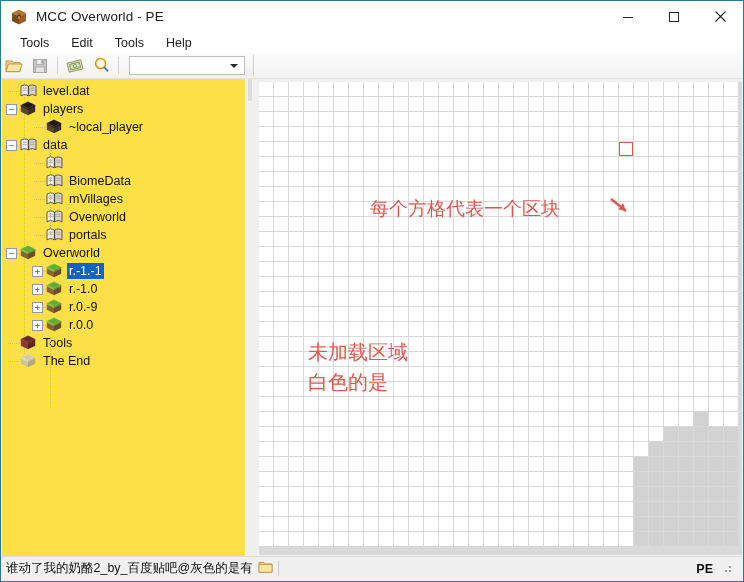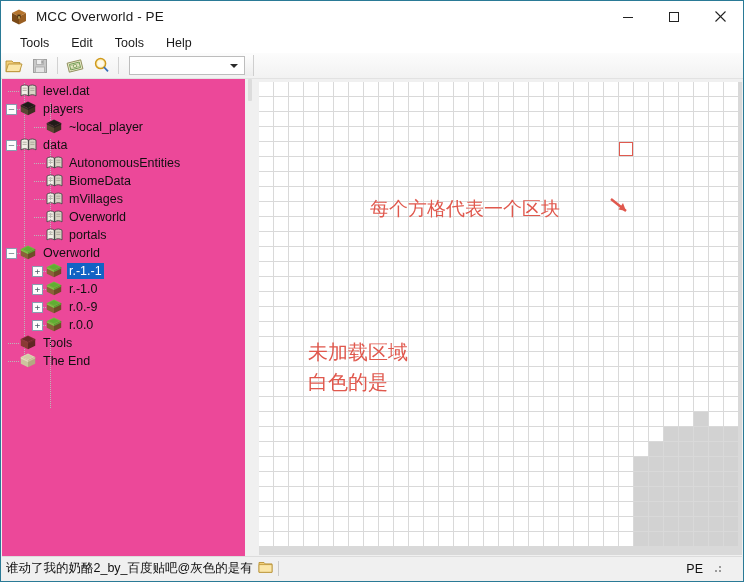--- a/index.html
+++ b/index.html
@@ -45,21 +45,21 @@
     margin-left:6px;width:116px;height:19px;background:#fff;border:1px solid #bdbdbd;
     display:flex;align-items:center;box-sizing:border-box;position:relative;
   }
   .combo .arrow{position:absolute;right:6px;top:7px;width:0;height:0;
     border-left:4px solid transparent;border-right:4px solid transparent;border-top:4px solid #2a2a2a;}
   .combo-tail{width:9px;height:21px;background:linear-gradient(#fdfdfd,#ededed);border-right:1px solid #cfcfcf;margin-left:-1px;}
 
   
   .treepanel{
     position:absolute;left:1px;top:78px;width:243px;height:479px;
-    background:#ec4899;overflow:hidden;
+    background:#fde047;overflow:hidden;
   }
   .tnode{position:absolute;height:20px;display:flex;align-items:center;white-space:nowrap;}
   .tlabel{font-size:12.5px;color:#101010;padding:0 2px;line-height:16px;}
   .tlabel.sel{background:#1263c4;color:#ffffff;}
   .expander{
     width:9px;height:9px;border:1px solid #8a9bb0;background:#fdfdfd;
     position:absolute;display:flex;align-items:center;justify-content:center;
     font-size:9px;line-height:7px;color:#4a5a6a;font-family:"DejaVu Sans Mono",monospace;
   }
   .dotline{position:absolute;background-image:repeating-linear-gradient(to bottom,#b9b9b9 0 1px,transparent 1px 2px);width:1px;}
@@ -86,21 +86,21 @@
   .arrowsvg{position:absolute;left:352px;top:118px;}
 
   
   .statusbar{
     position:absolute;left:1px;bottom:1px;width:740px;height:23px;
     background:#f0f0f0;border-top:1px solid #dcdcdc;display:flex;align-items:center;
   }
   .status-left{display:flex;align-items:center;padding-left:4px;}
   .status-text{font-size:12.5px;color:#101010;}
   .status-sep{width:1px;height:15px;background:#c9c9c9;margin-left:5px;}
-  .status-right{margin-left:auto;display:flex;align-items:center;padding-right:17px;}
+  .status-right{margin-left:auto;display:flex;align-items:center;padding-right:7px;font-weight:bold;}
   .pe{font-size:12.5px;color:#101010;margin-right:8px;}
   .resizer{width:12px;height:12px;position:relative;margin-right:2px;}
   .resizer i{position:absolute;width:2px;height:2px;background:#9a9a9a;}
 </style>
 </head>
 <body>
 
 <div id="app">
 
   <div class="titlebar">
@@ -242,21 +242,20 @@
           <span class="dotrow" style="left:32px;top:10px;width:11px;"></span>
           <span class="cube" style="left:44px;top:2px;"><svg width="17" height="15" viewBox="0 0 17 15">
               <path d="M1 3.2 C3.4 1.6 6 1.6 8.3 3.1 L8.3 12.8 C6 11.3 3.4 11.3 1 12.9 Z" fill="#f2efe6" stroke="#4a4a4a" stroke-width="0.9"></path>
               <path d="M16 3.2 C13.6 1.6 11 1.6 8.7 3.1 L8.7 12.8 C11 11.3 13.6 11.3 16 12.9 Z" fill="#d9d4c5" stroke="#4a4a4a" stroke-width="0.9"></path>
               <line x1="8.5" y1="2.9" x2="8.5" y2="12.9" stroke="#4a4a4a" stroke-width="0.9"></line>
               <line x1="2.6" y1="5.2" x2="6.7" y2="5.2" stroke="#9a958a" stroke-width="0.7"></line>
               <line x1="2.6" y1="7.4" x2="6.7" y2="7.4" stroke="#9a958a" stroke-width="0.7"></line>
               <line x1="10.3" y1="5.2" x2="14.4" y2="5.2" stroke="#9a958a" stroke-width="0.7"></line>
               <line x1="10.3" y1="7.4" x2="14.4" y2="7.4" stroke="#9a958a" stroke-width="0.7"></line>
             </svg></span>
-          <span class="tlabel" style="position:absolute;left:65px;top:2px;">AutonomousEntities</span>
         </div>
         <div class="tnode" style="left: 0px; top: 92px; width: 243px;">
           <span class="dotrow" style="left:32px;top:10px;width:11px;"></span>
           <span class="cube" style="left:44px;top:2px;"><svg width="17" height="15" viewBox="0 0 17 15">
               <path d="M1 3.2 C3.4 1.6 6 1.6 8.3 3.1 L8.3 12.8 C6 11.3 3.4 11.3 1 12.9 Z" fill="#f2efe6" stroke="#4a4a4a" stroke-width="0.9"></path>
               <path d="M16 3.2 C13.6 1.6 11 1.6 8.7 3.1 L8.7 12.8 C11 11.3 13.6 11.3 16 12.9 Z" fill="#d9d4c5" stroke="#4a4a4a" stroke-width="0.9"></path>
               <line x1="8.5" y1="2.9" x2="8.5" y2="12.9" stroke="#4a4a4a" stroke-width="0.9"></line>
               <line x1="2.6" y1="5.2" x2="6.7" y2="5.2" stroke="#9a958a" stroke-width="0.7"></line>
               <line x1="2.6" y1="7.4" x2="6.7" y2="7.4" stroke="#9a958a" stroke-width="0.7"></line>
               <line x1="10.3" y1="5.2" x2="14.4" y2="5.2" stroke="#9a958a" stroke-width="0.7"></line>

